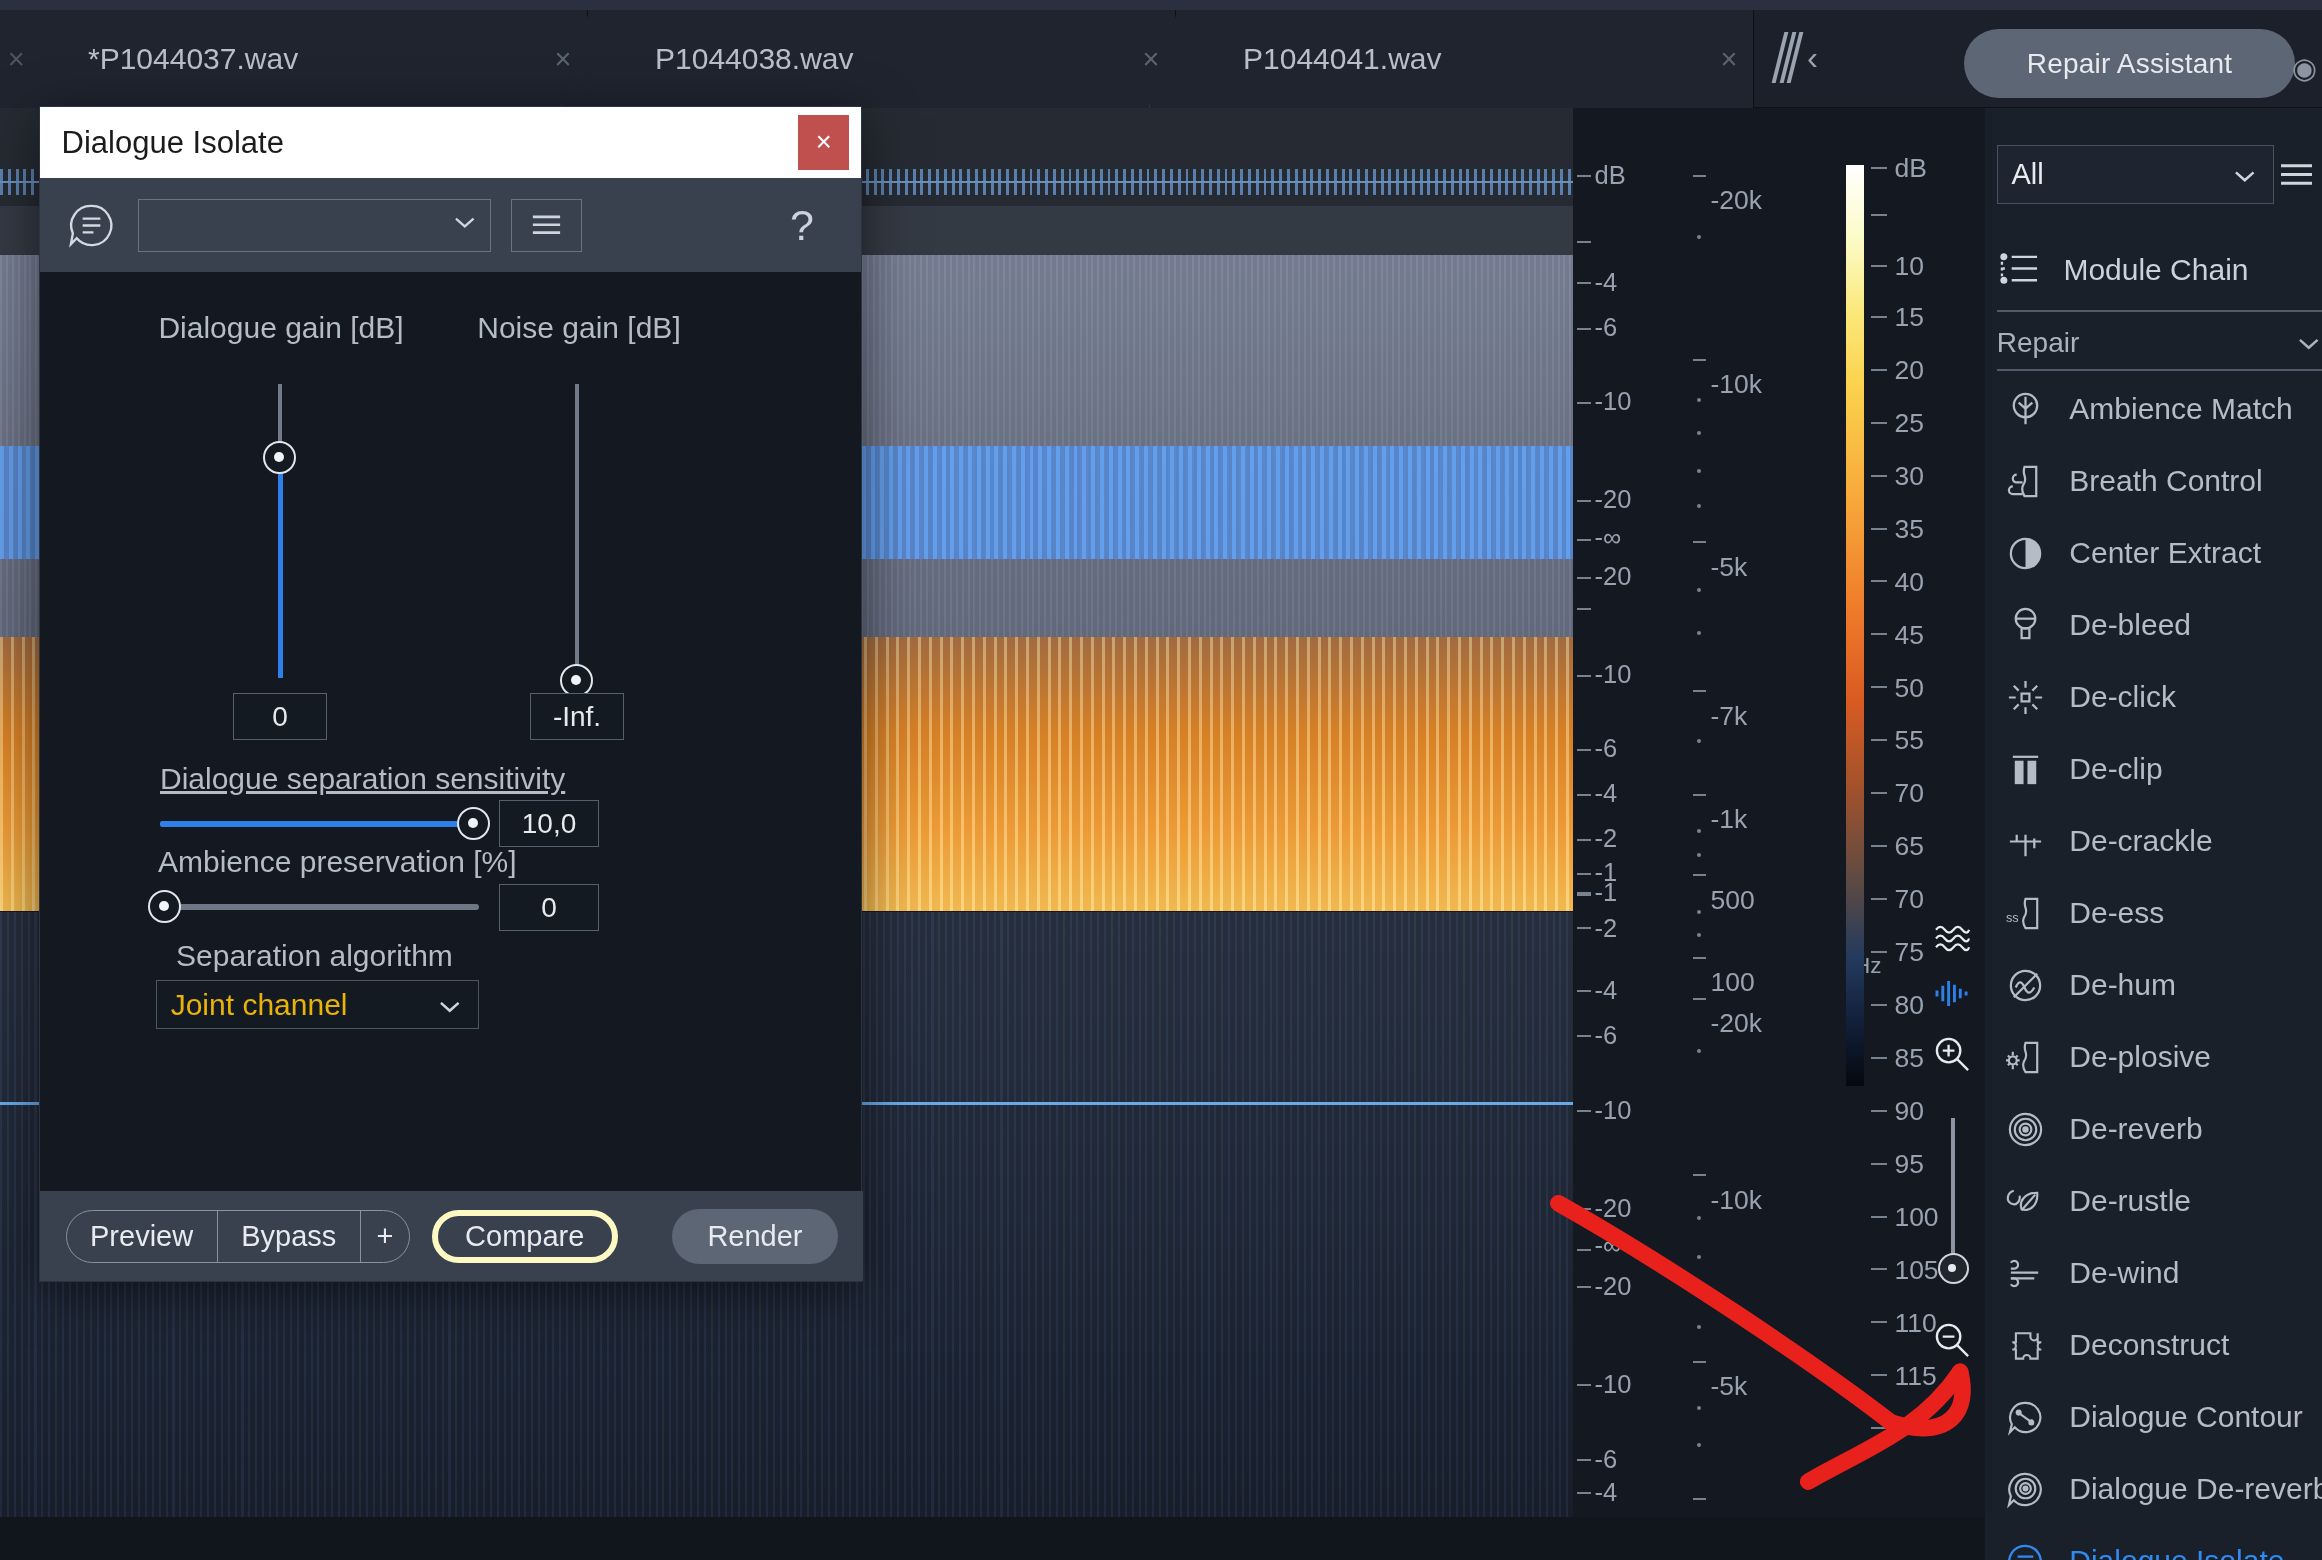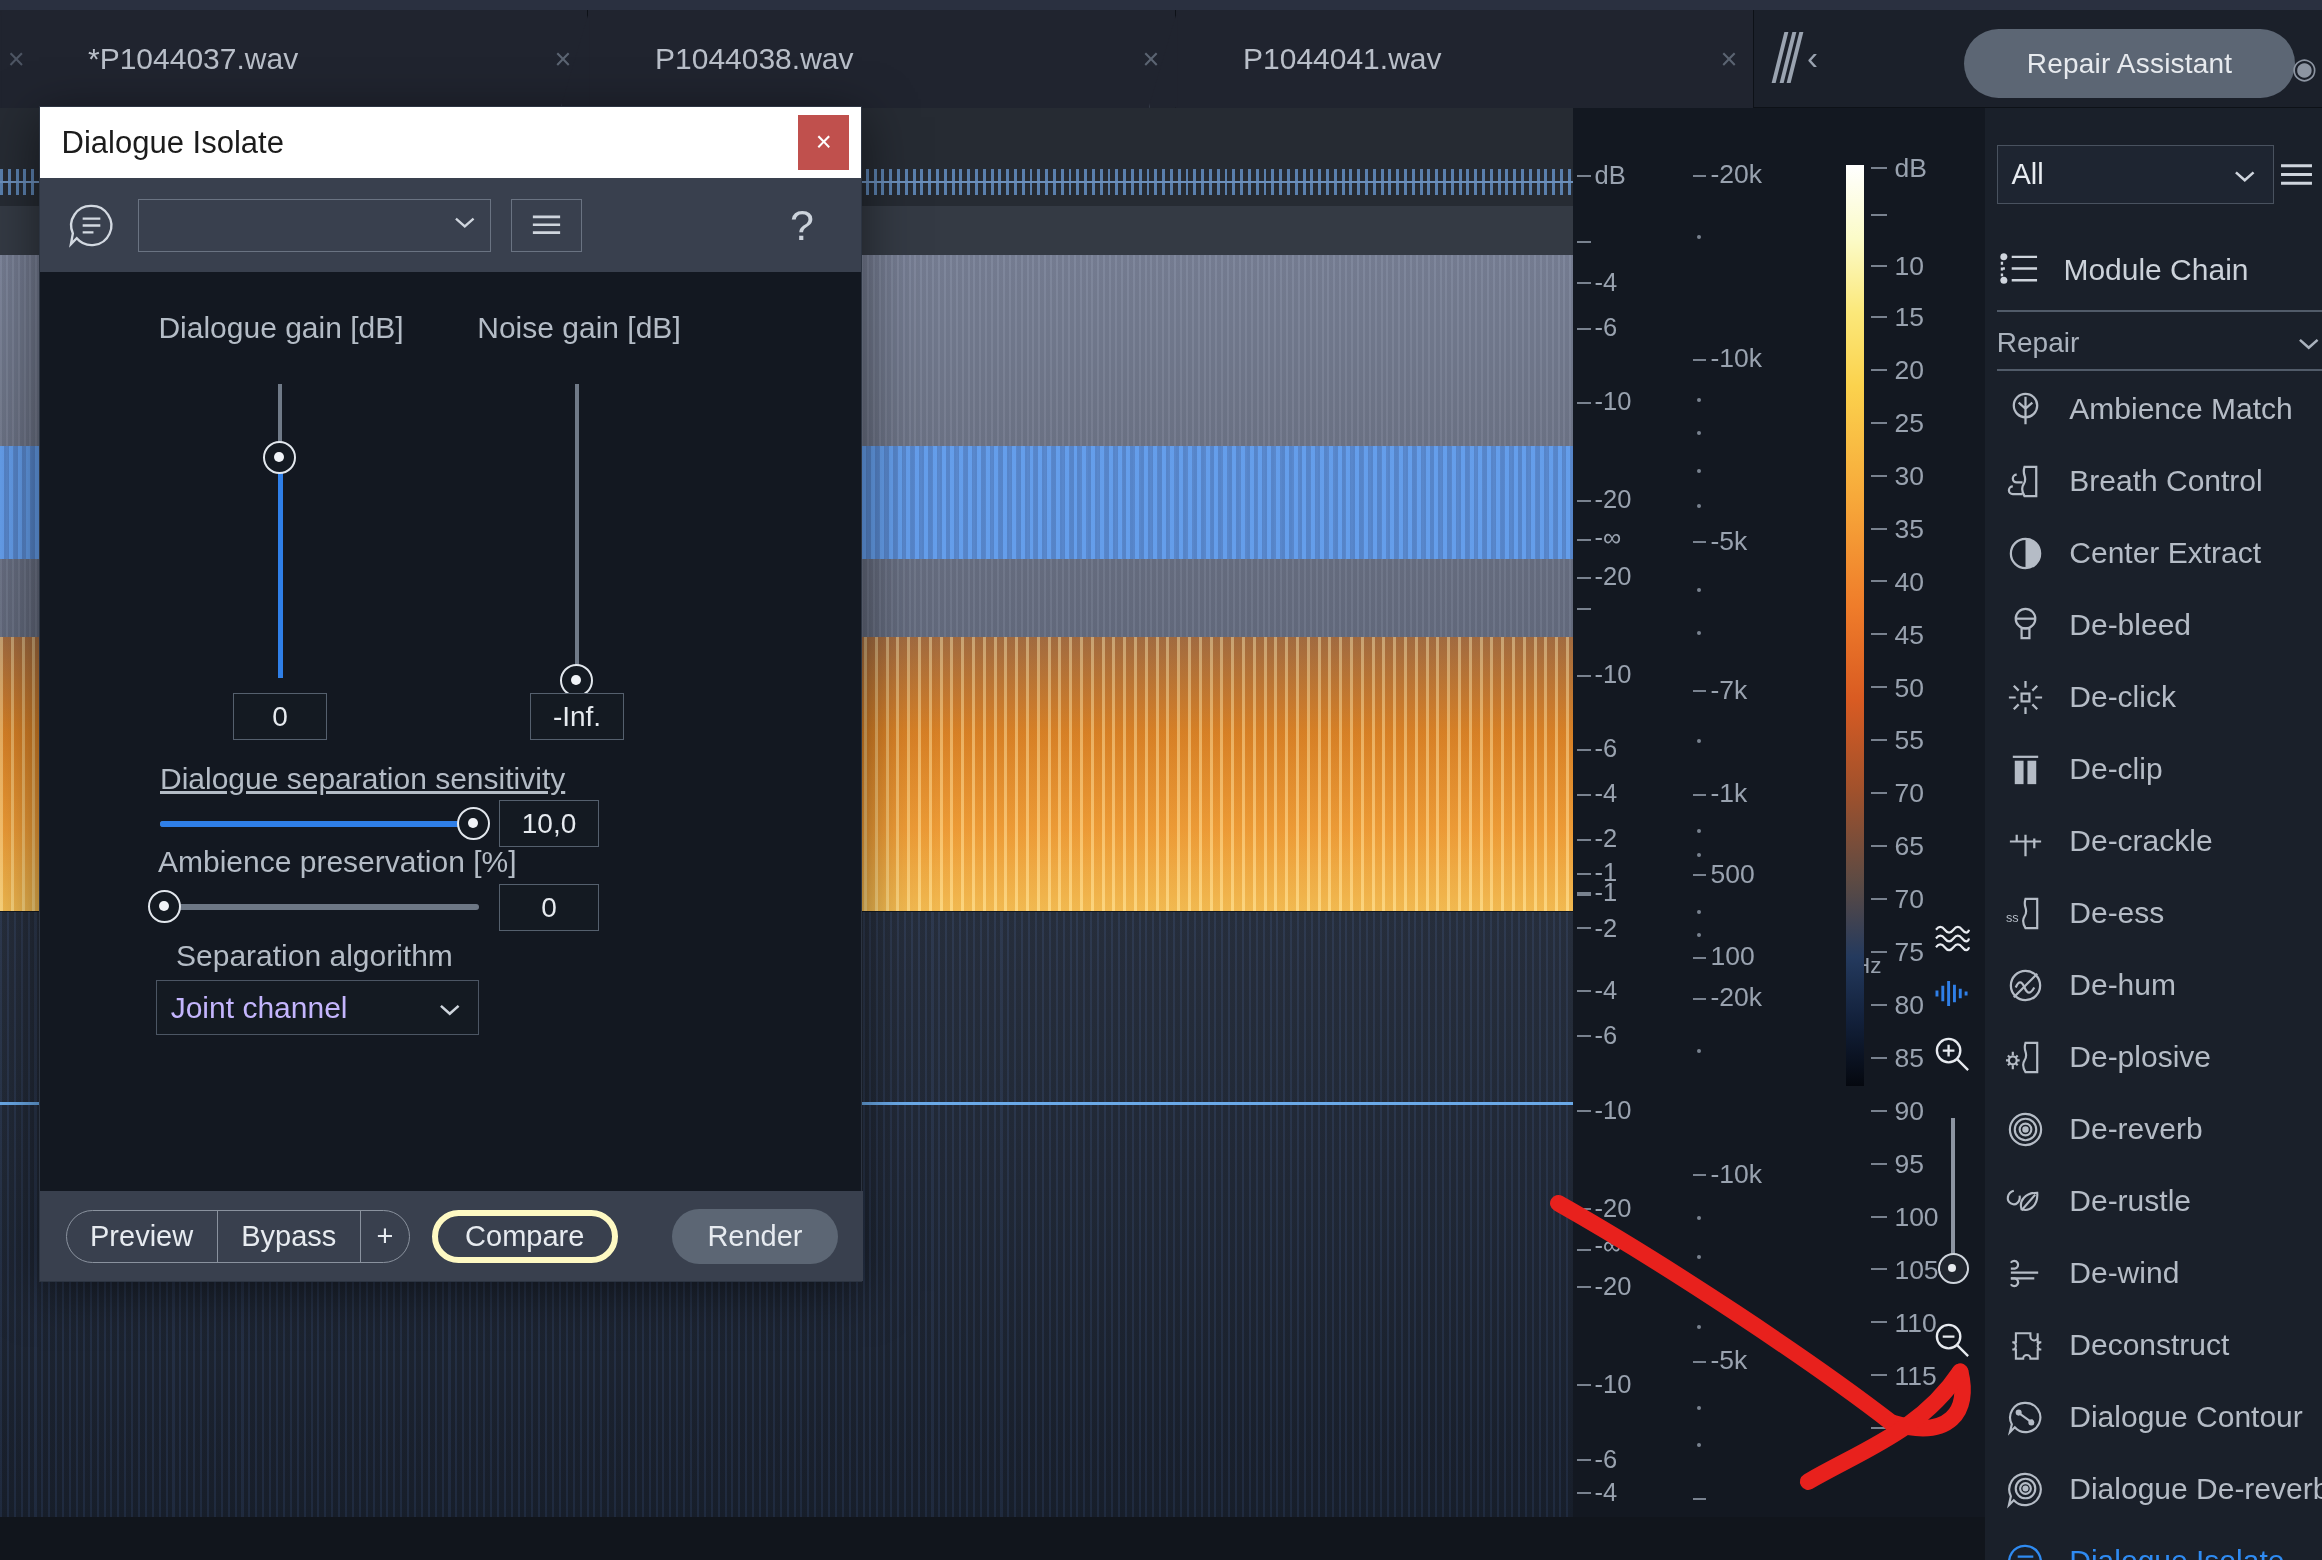--- a/index.html
+++ b/index.html
@@ -113,21 +113,21 @@
       linear-gradient(180deg,#2b323e 0%, #232a36 45%, #181e28 100%);
   }
   .playhead { position:absolute; left:0; top:994px; width:1573px; height:2.9px; background:#6aa9e8; }
 
   
   .scales { position:absolute; left:1573px; top:108px; width:412px; height:1409px; background:#131821; }
   .db-scale { position:absolute; left:0; top:0; width:108px; height:1409px; }
   .db-scale .lbl { position:absolute; left:21.6px; color:#99a2af; font-size:25.5px; }
   .db-scale .dash { position:absolute; left:3.9px; width:13.7px; height:2px; background:#79828f; }
   .hz-scale { position:absolute; left:114px; top:0; width:137px; height:1409px; }
-  .hz-scale .lbl { position:absolute; left:23.5px; color:#99a2af; font-size:26.5px; }
+  .hz-scale .lbl { position:absolute; left:23.5px; color:#99a2af; font-size:26.5px;margin-top:26px; }
   .hz-scale .dash { position:absolute; left:5.9px; width:12.7px; height:2px; background:#79828f; }
   .hz-scale .dot { position:absolute; left:9.8px; width:3.9px; height:3.9px; background:#79828f; border-radius:50%; }
   .hz-unit { position:absolute; left:167px; color:#99a2af; font-size:22.5px; }
 
   .colorbar {
     position:absolute; left:273px; top:57px; width:17.6px; height:921px;
     background: linear-gradient(180deg,
       #ffffff 0%, #fbfbc8 8%, #fbe87a 16%, #fbd24d 24%,
       #f7a93a 36%, #ef7c2a 48%, #d95b22 58%, #a0512c 68%,
       #5b4a44 78%, #243a5e 86%, #12203a 93%, #05080f 100%);
@@ -229,22 +229,22 @@
   .h-track { position:absolute; height:5.9px; background:#6d7785; border-radius:2.9px; }
   .h-fill { position:absolute; height:5.9px; background:#2f7fe8; border-radius:2.9px; }
   .hbox {
     position:absolute; width:80px; height:47px; border:1px solid #55606e;
     background:#141a22; color:#e6eaef; font-size:28px;
     display:flex; align-items:center; justify-content:center;
   }
 
   .algo-label { position:absolute; left:116px; top:667px; color:#b4bcc6; font-size:30px;margin-left:20px; }
   .algo-select {
-    position:absolute; left:116px; top:708px; width:323px; height:55px;
-    background:#141a22; border:1px solid #4c5664; color:#c4b5fd; font-size:30px;
+    position:absolute; left:116px; top:708px; width:323px; height:49px;
+    background:#141a22; border:1px solid #4c5664; color:#eab308; font-size:30px;
     display:flex; align-items:center; padding-left:13.7px;
   }
   .algo-select .chev { position:absolute; right:15.7px; top:50%; transform:translateY(-50%); }
 
   .dlg-footer {
     position:absolute; left:0; bottom:0; width:823px; height:90px;
     background:#39404e; display:flex; align-items:center; padding:0 25.5px; gap:21.6px;
   }
   .btn-group { display:flex; height:53px; border:1px solid #8a929e; border-radius:26.5px; overflow:hidden; }
   .btn-seg {

